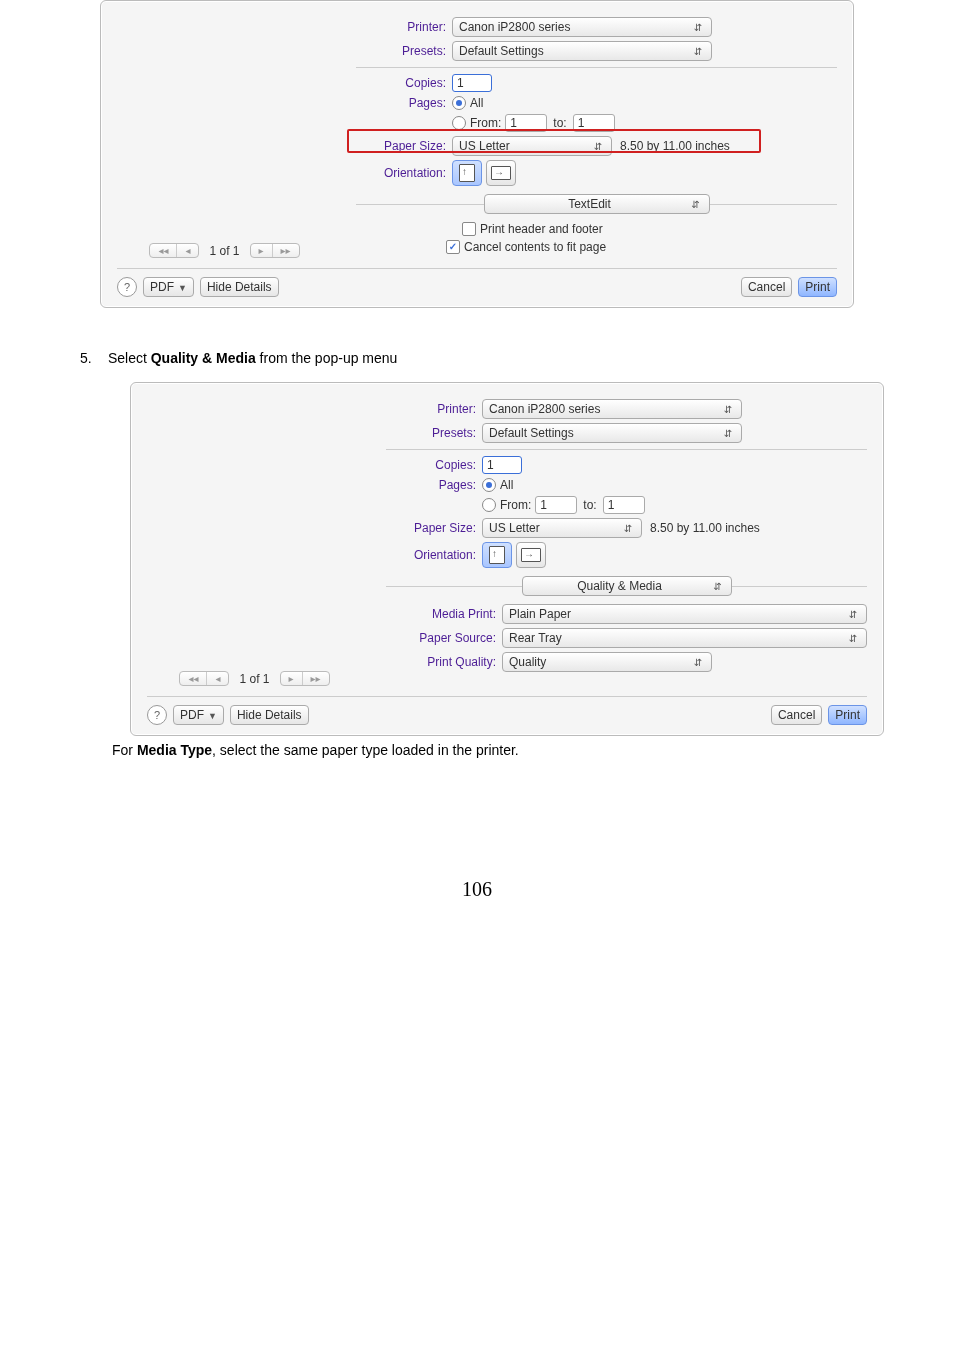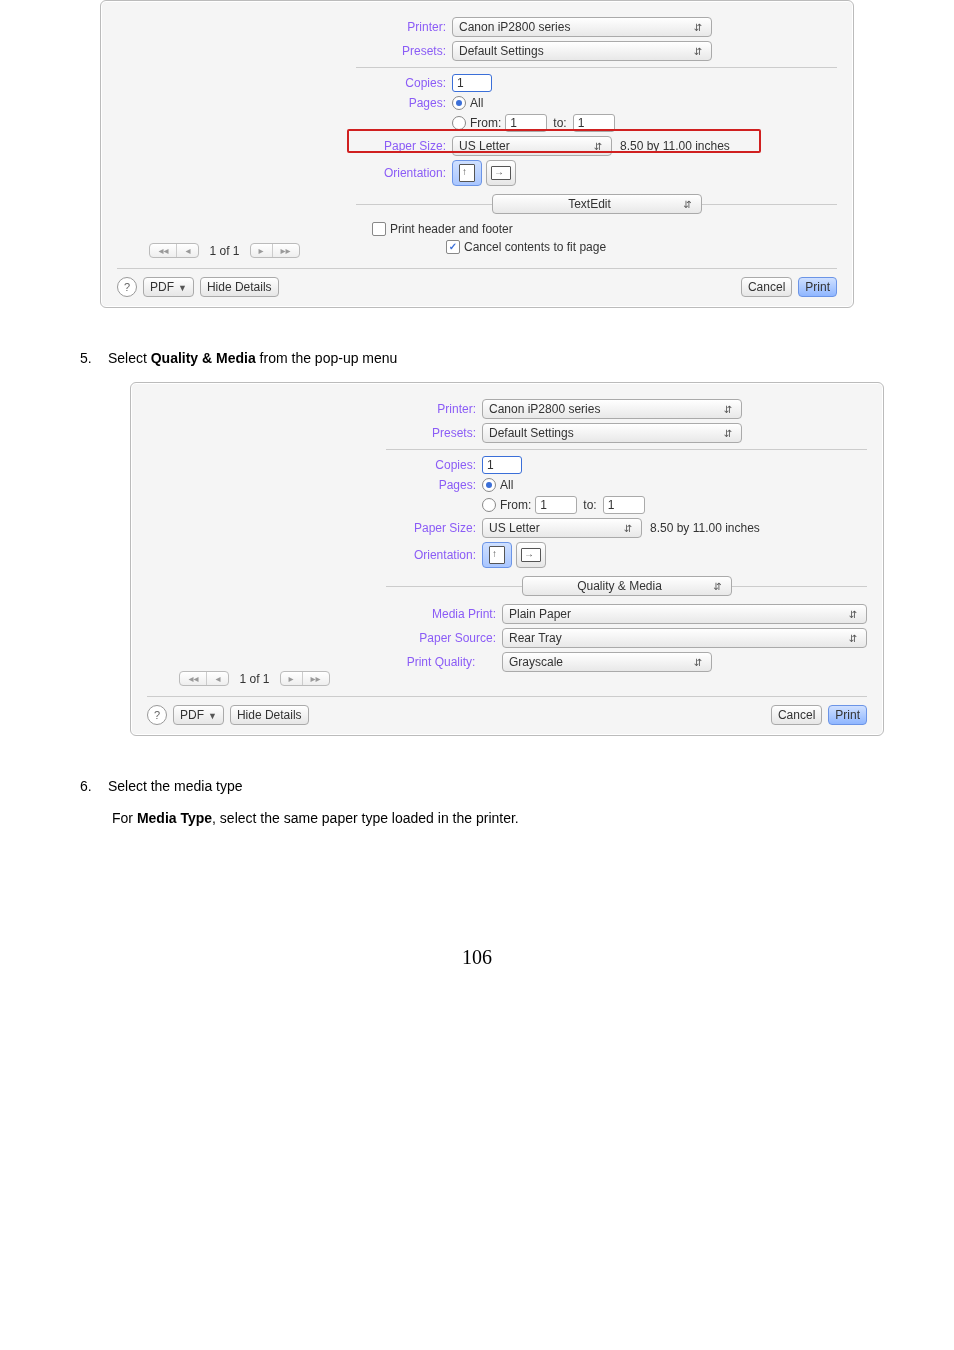--- a/index.html
+++ b/index.html
@@ -44,21 +44,21 @@
   .options-col { flex: 1; }
   .row {
     display: flex;
     align-items: center;
     margin: 4px 0;
   }
   .row .lbl {
     width: 90px;
     text-align: right;
     padding-right: 6px;
-    color: #8b5cf6;
+    color: #4c1d95;
   }
   .select {
     display: inline-flex;
     align-items: center;
     background: linear-gradient(#fff, #e8e8e8);
     border: 1px solid #aaa;
     border-radius: 4px;
     height: 20px;
     padding: 0 6px;
     box-sizing: border-box;
@@ -312,27 +312,27 @@
           <span class="lbl">Orientation:</span>
           <span class="orient-btn sel">
               <span class="orient-icon"></span>
             </span>
           <span class="orient-btn">
               <span class="orient-icon land"></span>
             </span>
         </div>
 
         <div class="section-popup-wrap">
-          <span class="select section-popup" style="width:210px;">
+          <span class="select section-popup" style="width:226px;">
             <span class="sel-text">TextEdit</span>
             <span class="sel-caret">⇵</span>
           </span>
         </div>
 
-        <div class="row" style="padding-left:16px;">
+        <div class="row" style="margin-left:90px;padding-left:16px;">
           <span class="checkbox"></span>
           <span>Print header and footer</span>
         </div>
         <div class="row" style="margin-left:90px;">
           <span class="checkbox sel"></span>
           <span>Cancel contents to fit page</span>
         </div>
       </div>
     </div>
 
@@ -437,43 +437,39 @@
           </span>
         </div>
         <div class="row">
           <span class="lbl" style="width:110px;">Paper Source:</span>
           <span class="select" style="flex:1;">
             <span class="sel-text">Rear Tray</span>
             <span class="sel-caret">⇵</span>
           </span>
         </div>
         <div class="row" style="margin-bottom:14px;">
-          <span class="lbl" style="width:110px;text-align:center;">Print Quality:</span>
+          <span class="lbl" style="width:110px;">Print Quality:</span>
           <span class="select" style="width:210px;">
-            <span class="sel-text">Grayscale</span>
+            <span class="sel-text">Quality</span>
             <span class="sel-caret">⇵</span>
           </span>
         </div>
       </div>
     </div>
 
     <div class="d-footer">
       <span class="help-circ">?</span>
       <span class="btn">
         <span>PDF</span><span class="caret">▼</span>
       </span>
       <span class="btn">Hide Details</span>
       <span style="flex:1"></span>
       <span class="btn">Cancel</span>
       <span class="btn primary">Print</span>
     </div>
   </div>
 
-  <div class="instr">
-    <span class="instr-num">6.</span>
-    <span>Select the media type</span>
-  </div>
   <div class="foot-txt">
     <span>For </span><b>Media Type</b><span>, select the same paper type loaded in the printer.</span>
   </div>
 
   <div class="page-num">106</div>
 </div>
 
 </body></html>

